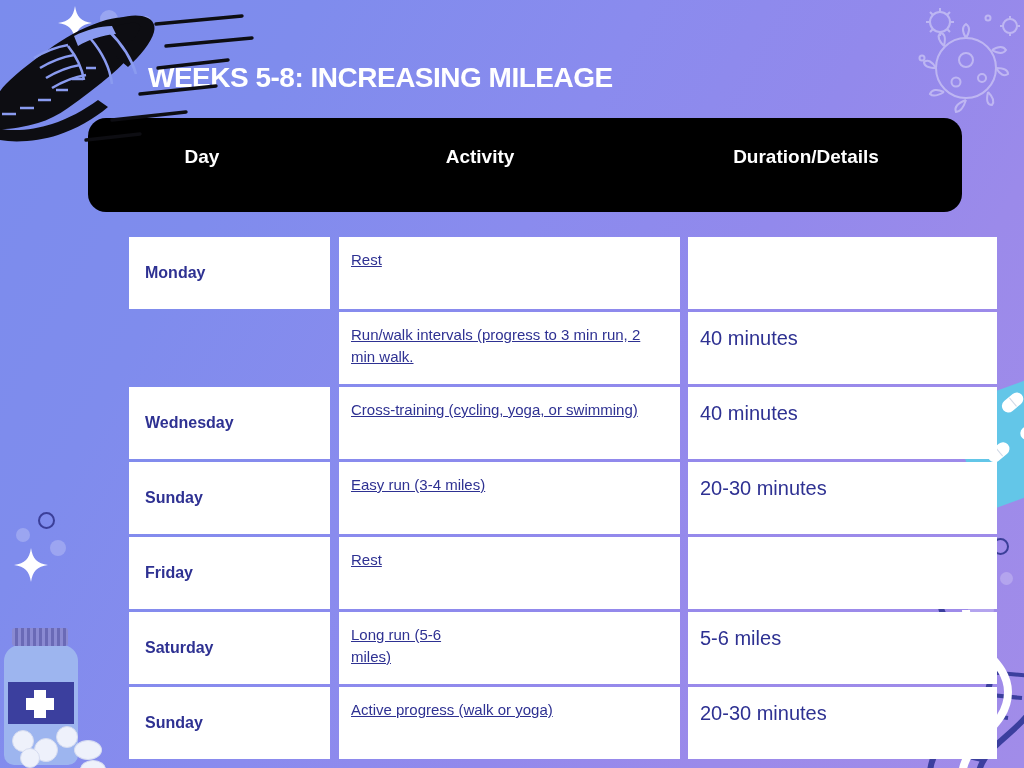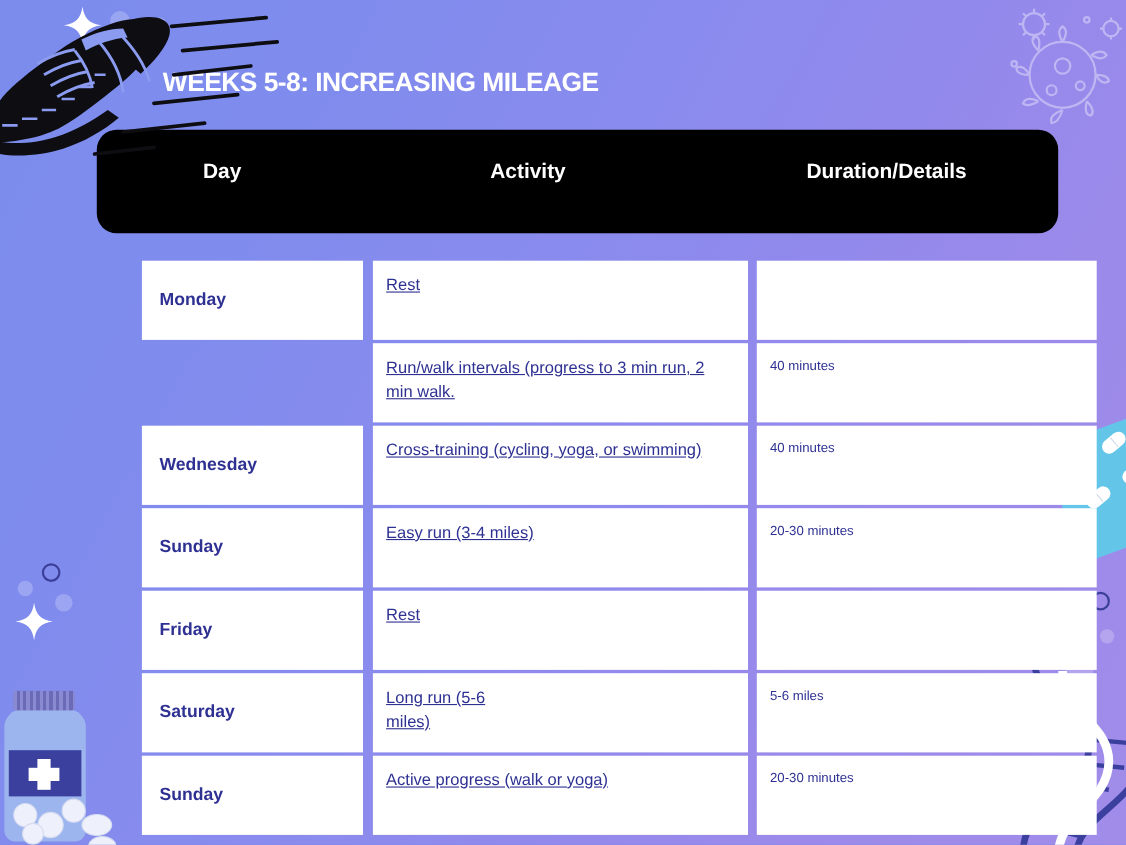--- a/index.html
+++ b/index.html
@@ -40,21 +40,21 @@
     position: absolute;
     border-radius: 50%;
     border: 2.5px solid #3b3f99;
   }
 
   
   #title {
     position: absolute;
     left: 148px;
     top: 62px;
-    font-size: 24px;
+    font-size: 28px;
     font-weight: bold;
     color: #ffffff;
     letter-spacing: -0.5px;
     white-space: nowrap;
     z-index: 6;
   }
 
   
   #table-header {
     position: absolute;
@@ -119,21 +119,21 @@
     line-height: 1.45;
     white-space: pre-line;
     text-decoration: underline;
   }
   .cell-duration {
     left: 653px;
     width: 309px;
     height: 72px;
     top: 2px;
     padding: 12px 14px 0 12px;
-    font-size: 12px;
+    font-size: 20px;
     line-height: 1.45;
   }
 
   
   #pill-bottle { left: 0px; top: 620px; width: 96px; height: 148px; }
   #bottle-cap {
     position: absolute; left: 12px; top: 8px; width: 56px; height: 18px;
     background: #6f6fbf; border-radius: 3px;
     background-image: repeating-linear-gradient(to right,
       #8a8ad2 0px, #8a8ad2 3px, #6a6ab6 3px, #6a6ab6 6px);

